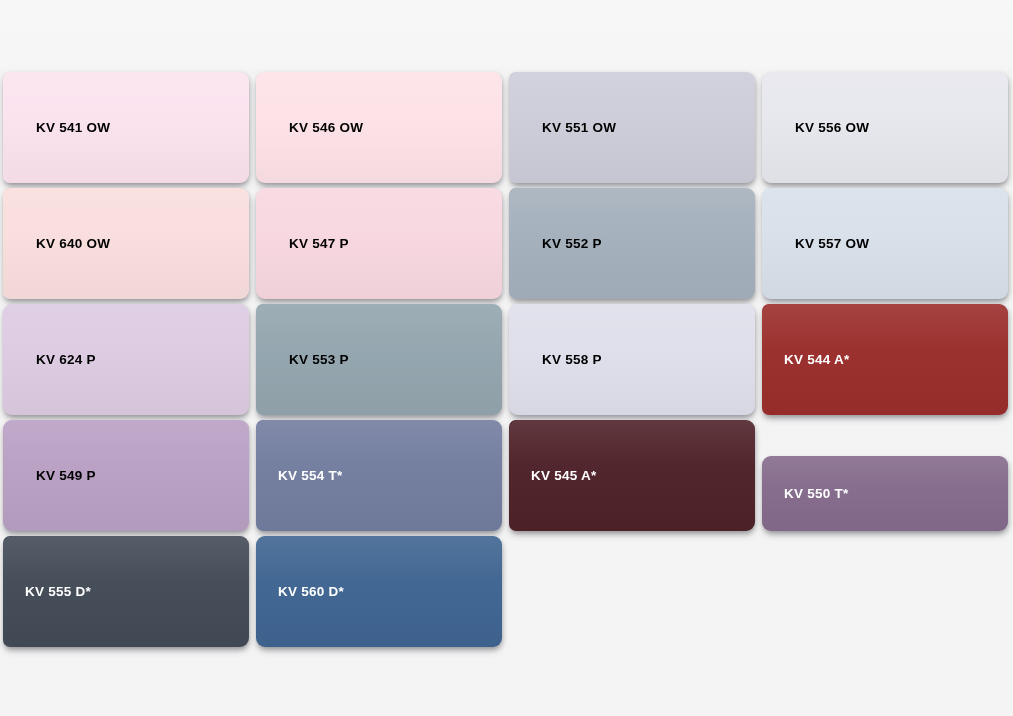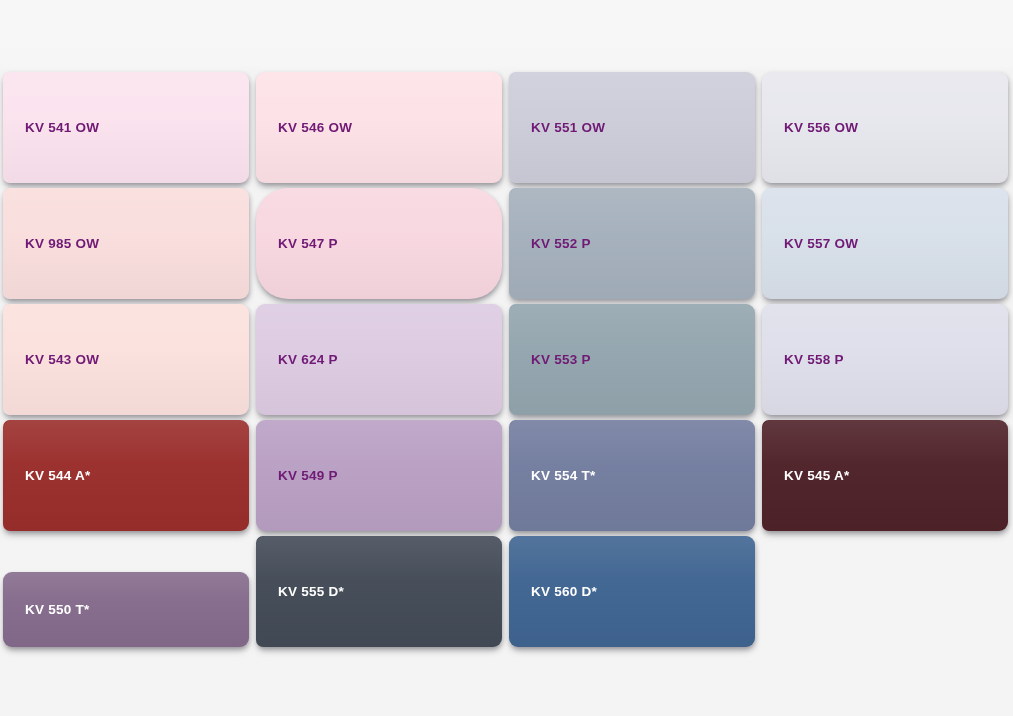--- a/index.html
+++ b/index.html
@@ -68,21 +68,22 @@
     position: relative;
     z-index: 2;
     font-size: 13.5px;
     font-weight: bold;
     letter-spacing: 0.25px;
     white-space: nowrap;
     line-height: 1;
   }
 
   .swatch-label.dark-text {
-    color: #701a75;
+    color: #000000;
+    margin-left: 11px;
   }
   .swatch-label.light-text {
     color: #ffffff;
   }
 
   
   .swatch.edge-left {
     border-top-left-radius: 7px;
     border-bottom-left-radius: 7px;
   }
@@ -98,33 +99,30 @@
       <div class="swatch" style="background: rgb(253, 226, 231);">
         <span class="swatch-label dark-text">KV 546 OW</span>
       </div>
       <div class="swatch edge-left" style="background: rgb(205, 205, 218);">
         <span class="swatch-label dark-text">KV 551 OW</span>
       </div>
       <div class="swatch" style="background: rgb(231, 231, 238);">
         <span class="swatch-label dark-text">KV 556 OW</span>
       </div>
       <div class="swatch edge-left" style="background: rgb(249, 222, 221);">
-        <span class="swatch-label dark-text">KV 985 OW</span>
+        <span class="swatch-label dark-text">KV 640 OW</span>
       </div>
-      <div class="swatch" style="background: rgb(248, 215, 224); border-radius: 32px;">
+      <div class="swatch" style="background: rgb(248, 215, 224);">
         <span class="swatch-label dark-text">KV 547 P</span>
       </div>
       <div class="swatch edge-left" style="background: rgb(164, 176, 188);">
         <span class="swatch-label dark-text">KV 552 P</span>
       </div>
       <div class="swatch" style="background: rgb(216, 224, 234);">
         <span class="swatch-label dark-text">KV 557 OW</span>
-      </div>
-      <div class="swatch edge-left" style="background: rgb(251, 225, 221);">
-        <span class="swatch-label dark-text">KV 543 OW</span>
       </div>
       <div class="swatch" style="background: rgb(221, 203, 226);">
         <span class="swatch-label dark-text">KV 624 P</span>
       </div>
       <div class="swatch edge-left" style="background: rgb(147, 165, 174);">
         <span class="swatch-label dark-text">KV 553 P</span>
       </div>
       <div class="swatch" style="background: rgb(223, 223, 235);">
         <span class="swatch-label dark-text">KV 558 P</span>
       </div>

